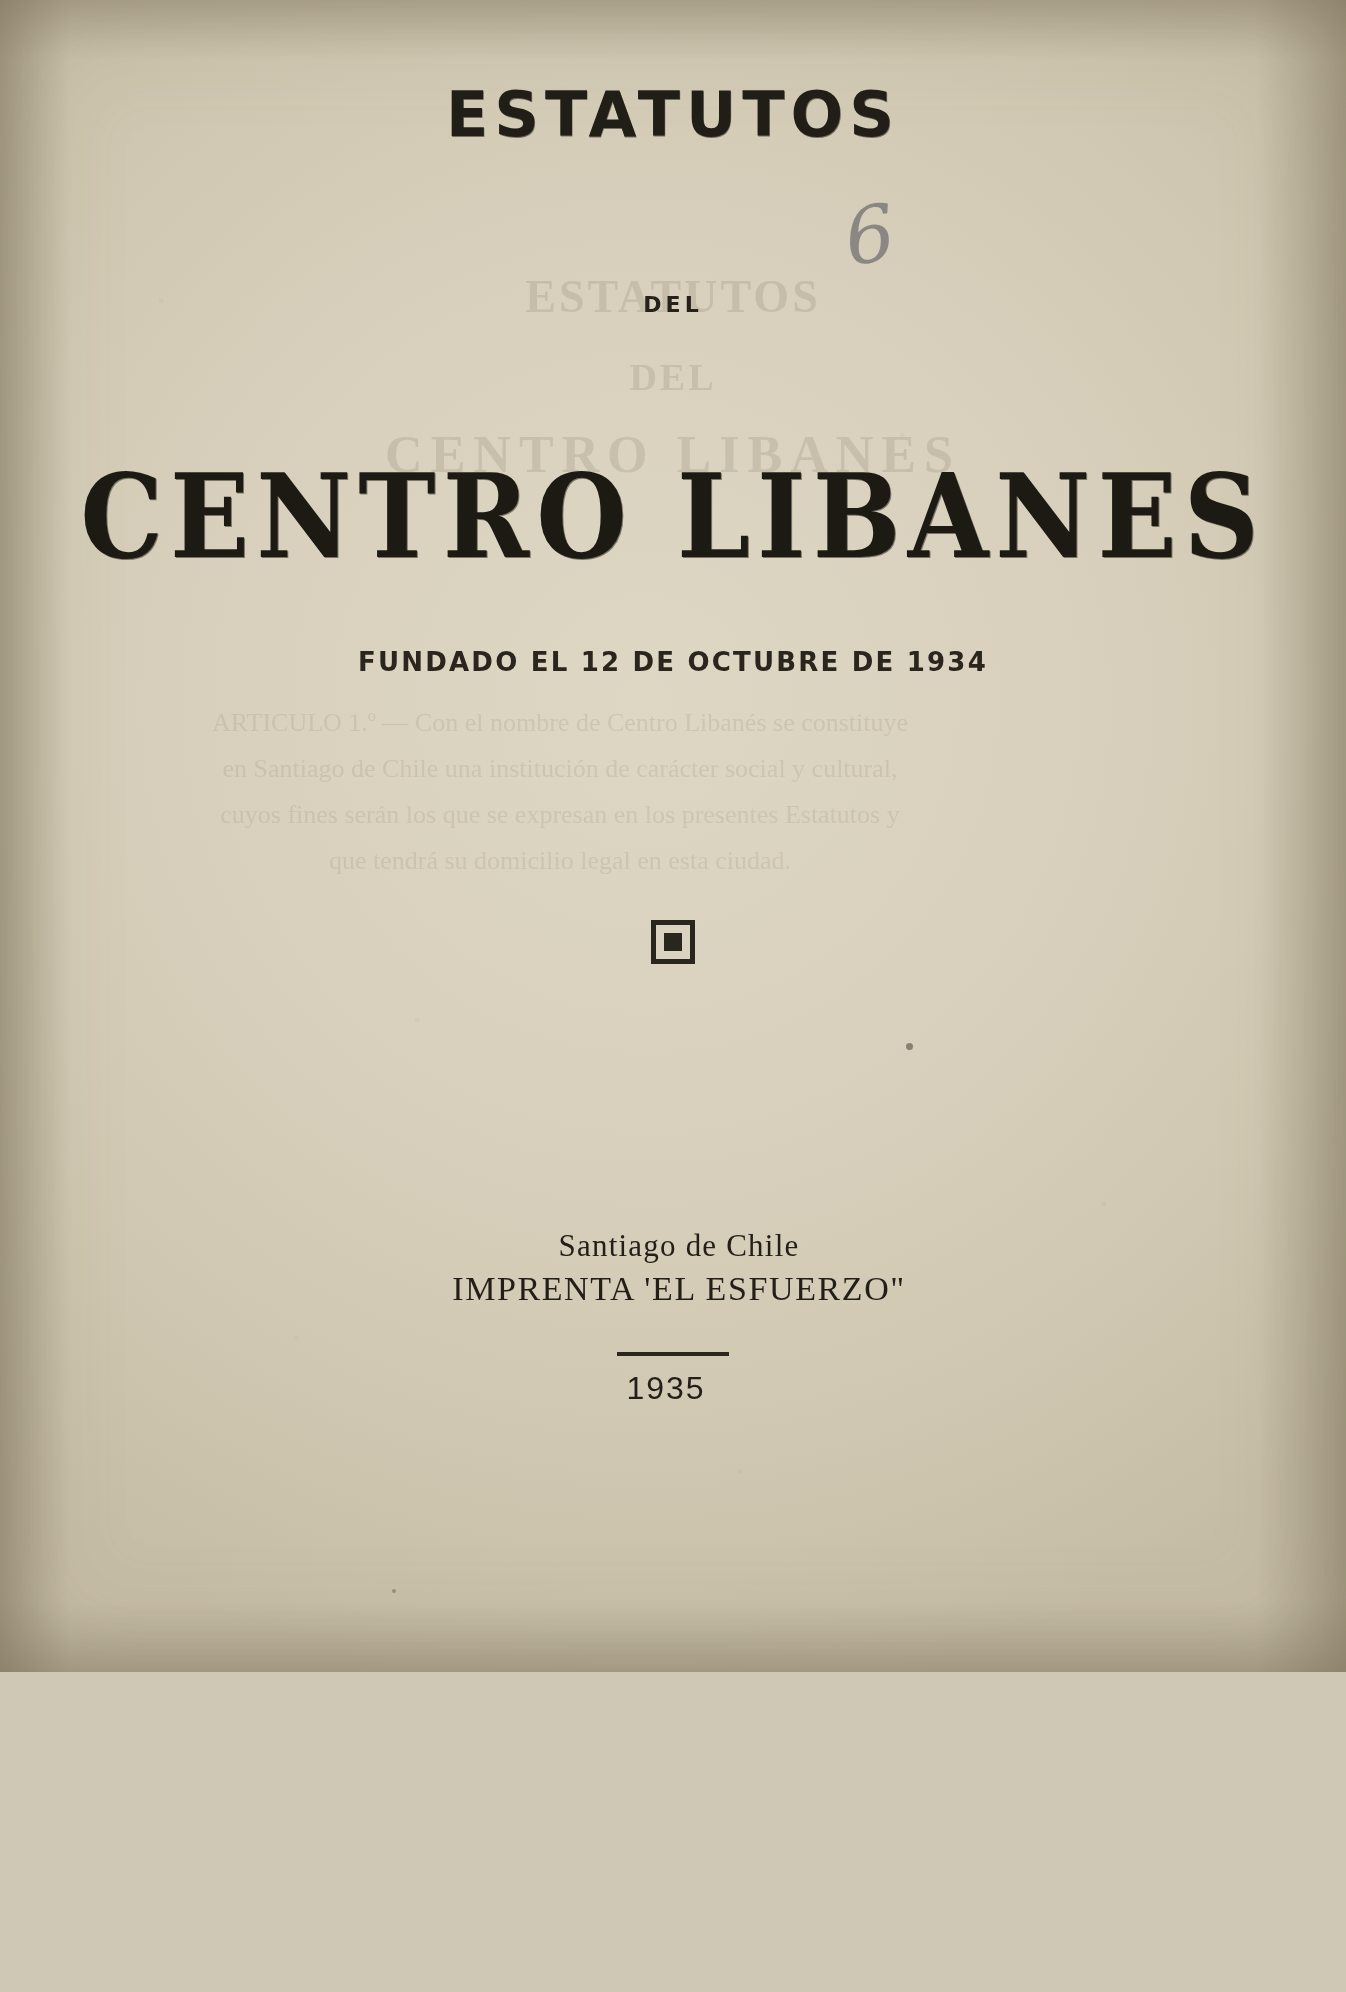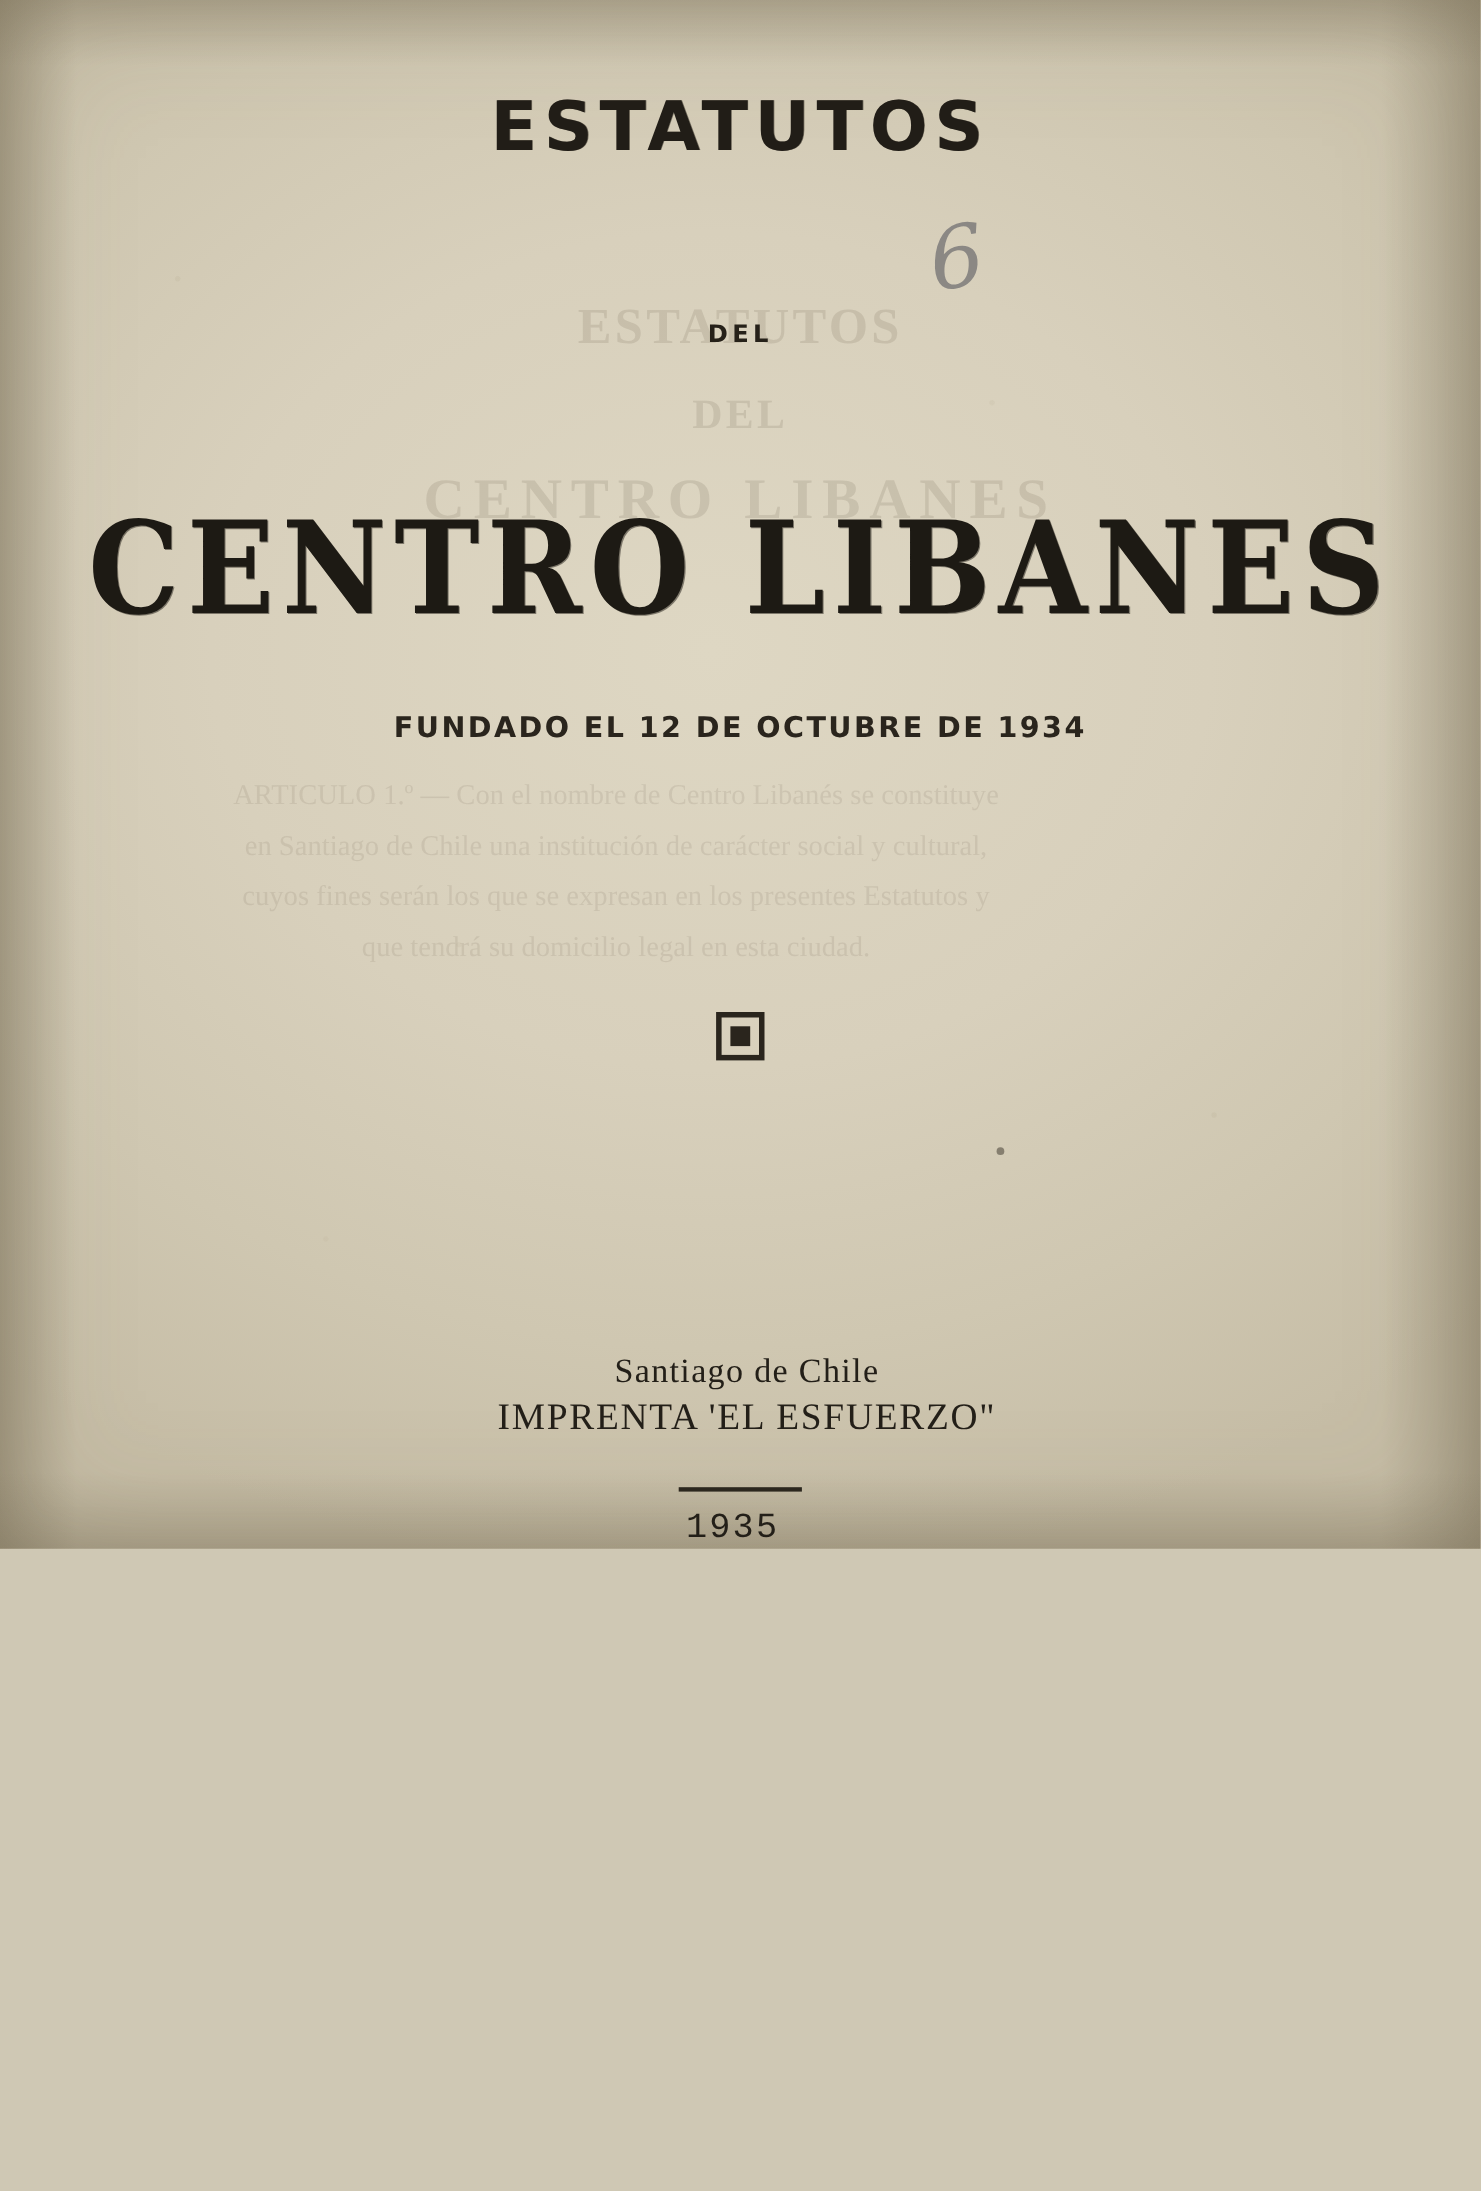--- a/index.html
+++ b/index.html
@@ -11,21 +11,21 @@
     height: 1992px;
     background: #cfc8b4;
     font-family: "Liberation Sans", sans-serif;
     overflow: hidden;
   }
 
   
   .page {
     position: relative;
     width: 1346px;
-    height: 1408px;
+    height: 1672px;
     background:
       radial-gradient(ellipse 75% 60% at 48% 42%, #ded7c3 0%, #d8d0bc 45%, #cfc7b1 75%, #c6bda6 100%);
     overflow: hidden;
   }
   
   .grain {
     position: absolute;
     inset: 0;
     pointer-events: none;
     background-image:
@@ -201,21 +201,21 @@
     top: 1352px;
     transform: translateX(-50%);
     width: 112px;
     height: 4px;
     background: #2c271e;
   }
   .year {
     position: absolute;
     left: 0; right: 14px;
     top: 1370px;
-    font-family: Liberation Mono, monospace;
+    font-family: Liberation Sans, sans-serif;
     font-size: 32px;
     letter-spacing: 2px;
     color: #231f18;
   }
 
   
   .annotation {
     position: absolute;
     left: 845px;
     top: 190px;

